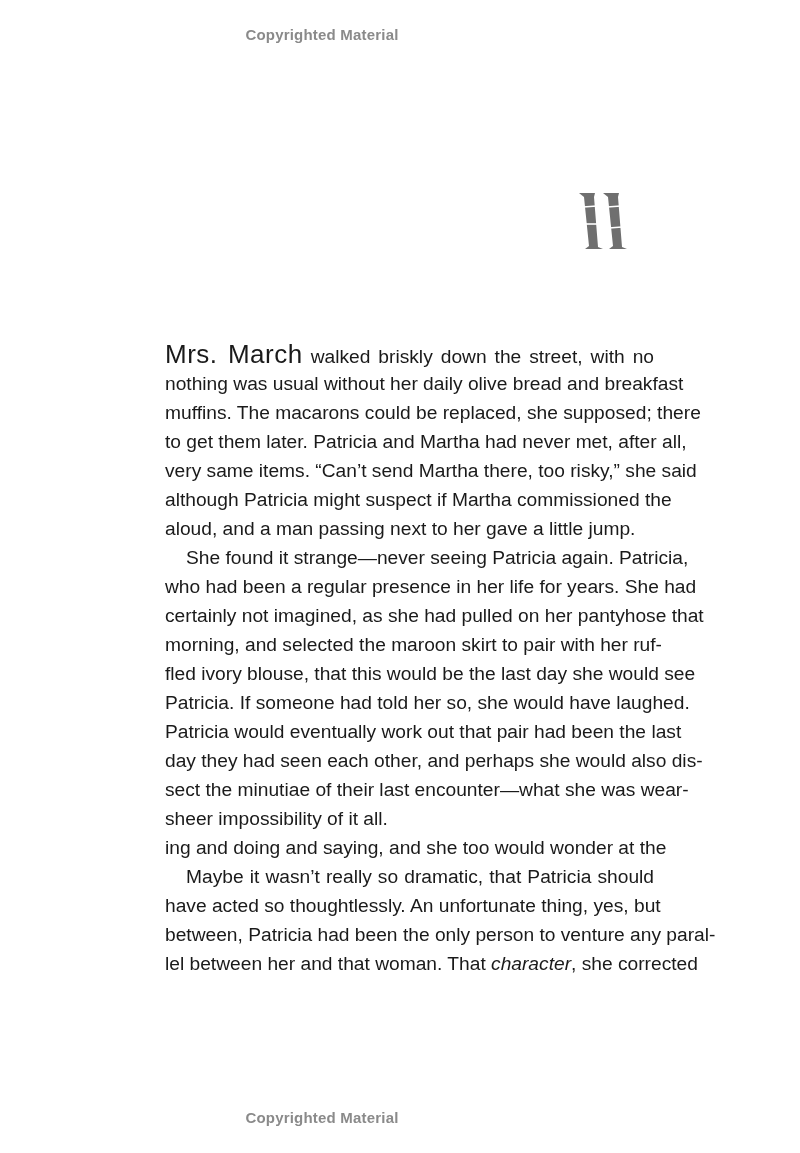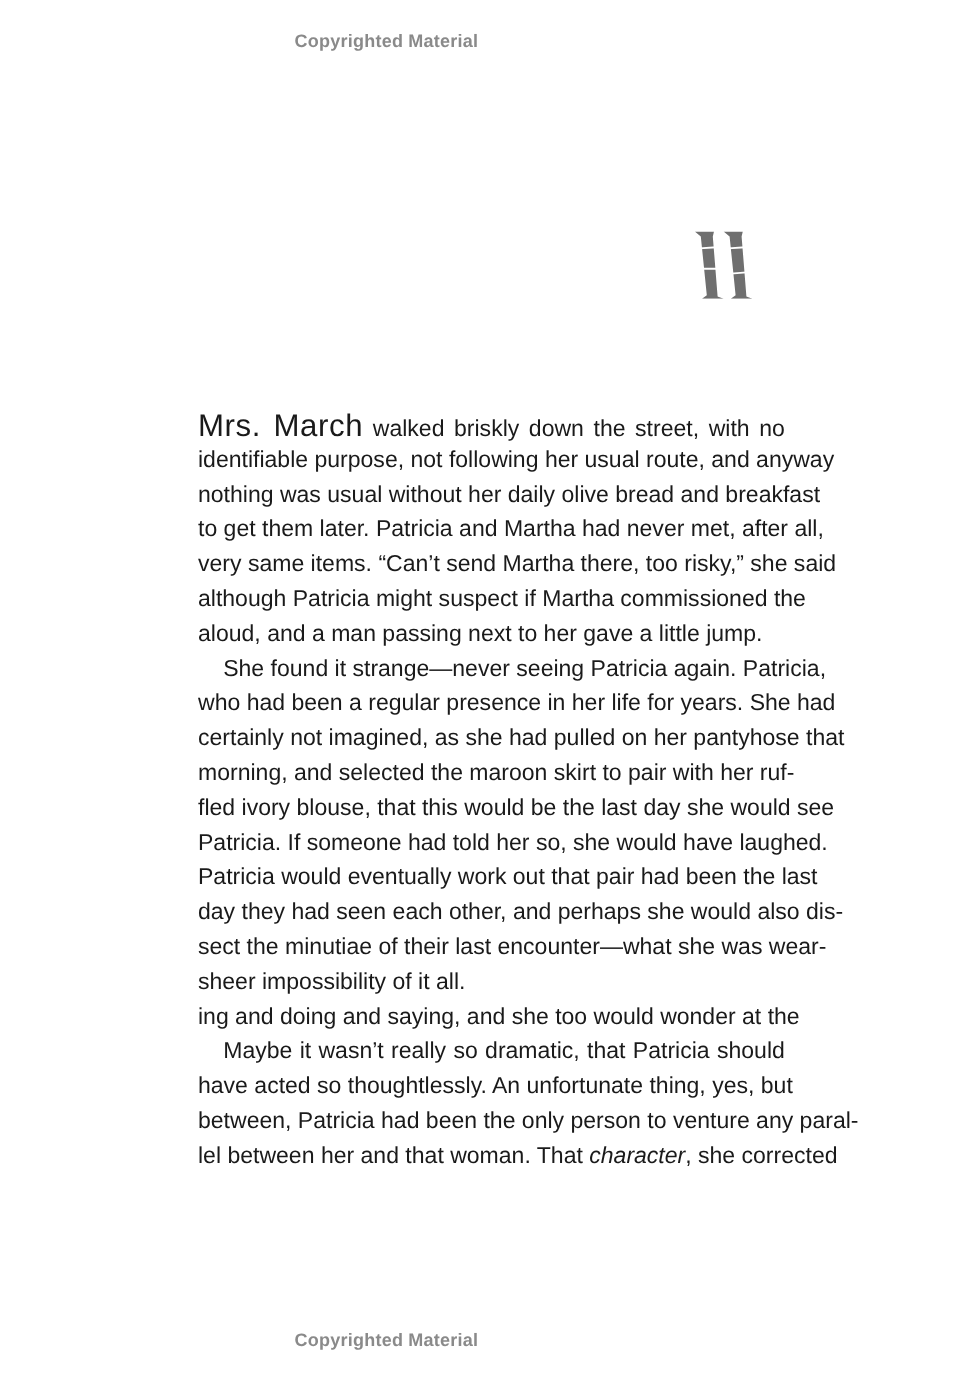--- a/index.html
+++ b/index.html
@@ -44,22 +44,22 @@
     <line x1="8" y1="31" x2="21" y2="31"></line>
     <line x1="30" y1="14" x2="44" y2="13"></line>
     <line x1="32" y1="35" x2="45" y2="34"></line>
   </g>
 </svg>
 
 <div class="body-text">
 
   <div>
     <span class="line"><span class="dropcap-words">Mrs. March</span><span> walked briskly down the street, with no</span></span>
-    <span class="line">identifiable purpose, not following her usual route, and anyway</span>
     <span class="line">nothing was usual without her daily olive bread and breakfast</span>
+    <span class="line">muffins. The macarons could be replaced, she supposed; there</span>
     <span class="line">to get them later. Patricia and Martha had never met, after all,</span>
     <span class="line">very same items. “Can’t send Martha there, too risky,” she said</span>
     <span class="line">although Patricia might suspect if Martha commissioned the</span>
     <span class="line last">aloud, and a man passing next to her gave a little jump.</span>
   </div>
 
   <div>
     <span class="line indent">She found it strange—never seeing Patricia again. Patricia,</span>
     <span class="line">who had been a regular presence in her life for years. She had</span>
     <span class="line">certainly not imagined, as she had pulled on her pantyhose that</span>

